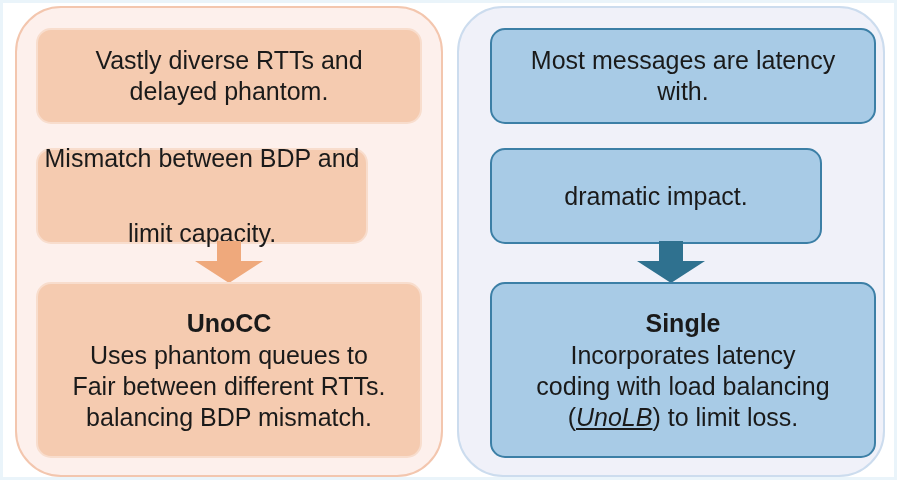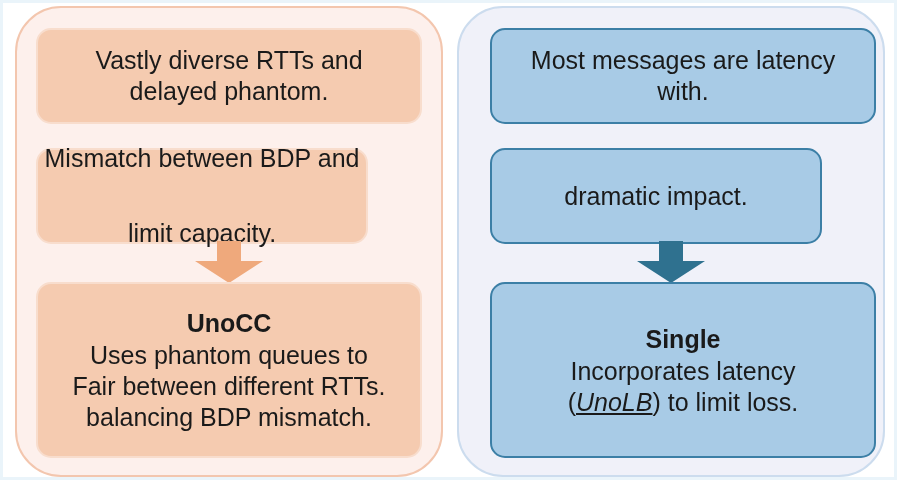--- a/index.html
+++ b/index.html
@@ -177,18 +177,19 @@
 
     <div class="arrow">
       <svg viewBox="0 0 76 42" xmlns="http://www.w3.org/2000/svg">
         <polygon points="26,0 50,0 50,20 72,20 38,42 4,20 26,20" fill="#2f718f"></polygon>
       </svg>
     </div>
 
     <div class="box bottom">
       <div class="box-title">Single</div>
       <div class="box-line">Incorporates latency</div>
+      <div class="box-line">coding with load balancing</div>
       <div class="box-line"><span>(</span><span class="ital">UnoLB</span><span>) to limit loss.</span></div>
     </div>
 
   </div>
 
 </div>
 
 </body></html>

